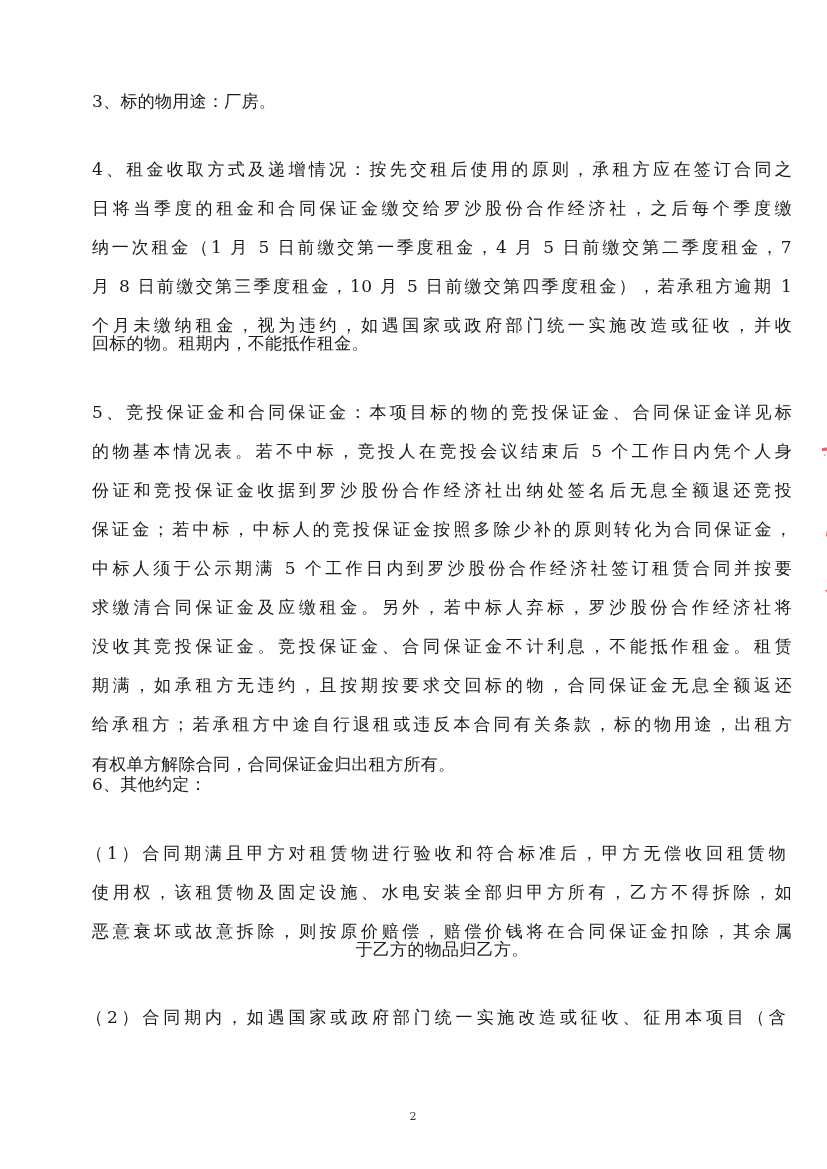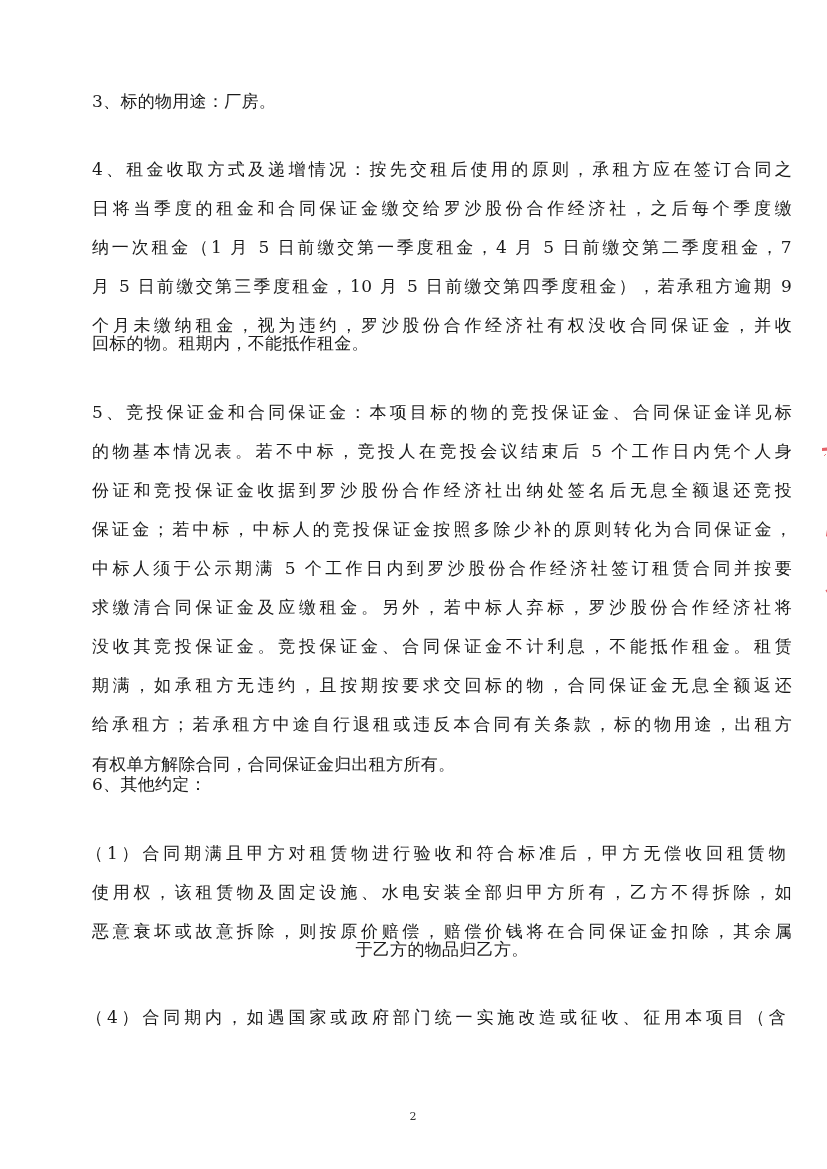--- a/index.html
+++ b/index.html
@@ -24,39 +24,39 @@
   </style>
 </head>
 <body>
 
 <div class="page">
   <div id="lines-container">
     <div class="line" style="top: 89px;">3、标的物用途：厂房。</div>
     <div class="line justify" style="top: 136px;">4、租金收取方式及递增情况：按先交租后使用的原则，承租方应在签订合同之</div>
     <div class="line justify" style="top: 175px;">日将当季度的租金和合同保证金缴交给罗沙股份合作经济社，之后每个季度缴</div>
     <div class="line justify" style="top: 214px;">纳一次租金（1 月 5 日前缴交第一季度租金，4 月 5 日前缴交第二季度租金，7</div>
-    <div class="line justify" style="top: 253px;">月 5 日前缴交第三季度租金，10 月 5 日前缴交第四季度租金），若承租方逾期 9</div>
-    <div class="line justify" style="top: 292px;">个月未缴纳租金，视为违约，罗沙股份合作经济社有权没收合同保证金，并收</div>
+    <div class="line justify" style="top: 253px;">月 8 日前缴交第三季度租金，10 月 5 日前缴交第四季度租金），若承租方逾期 1</div>
+    <div class="line justify" style="top: 292px;">个月未缴纳租金，视为违约，如遇国家或政府部门统一实施改造或征收，并收</div>
     <div class="line" style="top: 331px;">回标的物。租期内，不能抵作租金。</div>
     <div class="line justify" style="top: 379px;">5、竞投保证金和合同保证金：本项目标的物的竞投保证金、合同保证金详见标</div>
     <div class="line justify" style="top: 418px;">的物基本情况表。若不中标，竞投人在竞投会议结束后 5 个工作日内凭个人身</div>
     <div class="line justify" style="top: 457px;">份证和竞投保证金收据到罗沙股份合作经济社出纳处签名后无息全额退还竞投</div>
     <div class="line justify" style="top: 496px;">保证金；若中标，中标人的竞投保证金按照多除少补的原则转化为合同保证金，</div>
     <div class="line justify" style="top: 535px;">中标人须于公示期满 5 个工作日内到罗沙股份合作经济社签订租赁合同并按要</div>
     <div class="line justify" style="top: 574px;">求缴清合同保证金及应缴租金。另外，若中标人弃标，罗沙股份合作经济社将</div>
     <div class="line justify" style="top: 613px;">没收其竞投保证金。竞投保证金、合同保证金不计利息，不能抵作租金。租赁</div>
     <div class="line justify" style="top: 652px;">期满，如承租方无违约，且按期按要求交回标的物，合同保证金无息全额返还</div>
     <div class="line justify" style="top: 691px;">给承租方；若承租方中途自行退租或违反本合同有关条款，标的物用途，出租方</div>
     <div class="line" style="top: 752px;">有权单方解除合同，合同保证金归出租方所有。</div>
     <div class="line" style="top: 772px;">6、其他约定：</div>
     <div class="line justify indent-paren" style="top: 820px;">（1）合同期满且甲方对租赁物进行验收和符合标准后，甲方无偿收回租赁物</div>
     <div class="line justify" style="top: 859px;">使用权，该租赁物及固定设施、水电安装全部归甲方所有，乙方不得拆除，如</div>
     <div class="line justify" style="top: 898px;">恶意衰坏或故意拆除，则按原价赔偿，赔偿价钱将在合同保证金扣除，其余属</div>
     <div class="line" style="top: 937px; text-align: center;">于乙方的物品归乙方。</div>
-    <div class="line justify indent-paren" style="top: 984px;">（4）合同期内，如遇国家或政府部门统一实施改造或征收、征用本项目（含</div>
+    <div class="line justify indent-paren" style="top: 984px;">（2）合同期内，如遇国家或政府部门统一实施改造或征收、征用本项目（含</div>
   </div>
 
   <div class="page-number">2</div>
 
   <svg class="seal" viewBox="0 0 40 175">
     <g id="seal-g" fill="#e0474f" stroke="#e0474f">
       <path d="M22 8 L40 6 L40 10 L22 11 Z" stroke="none" opacity="0.85"></path>
       <path d="M24 16 L26 14 M29 15 L31 13 M34 15 L36 13" stroke-width="1" fill="none" opacity="0.7"></path>
       <path d="M30 70 L40 62 L40 110 L36 104 L30 130 L28 128 L31 100 L26 96 Z" stroke="none" opacity="0.9"></path>
       <path d="M26 150 L30 156 L33 152 L36 160 L40 156 M30 162 L34 170 L40 168 M28 172 L40 174" stroke-width="1.4" fill="none" opacity="0.85"></path>

